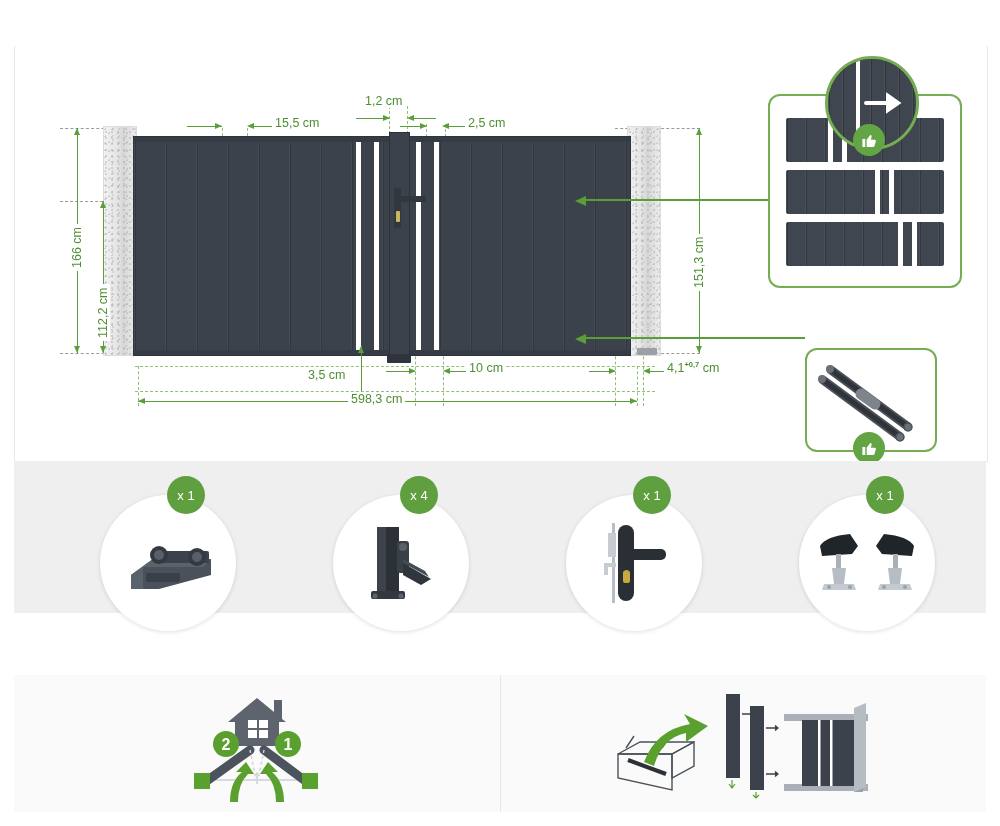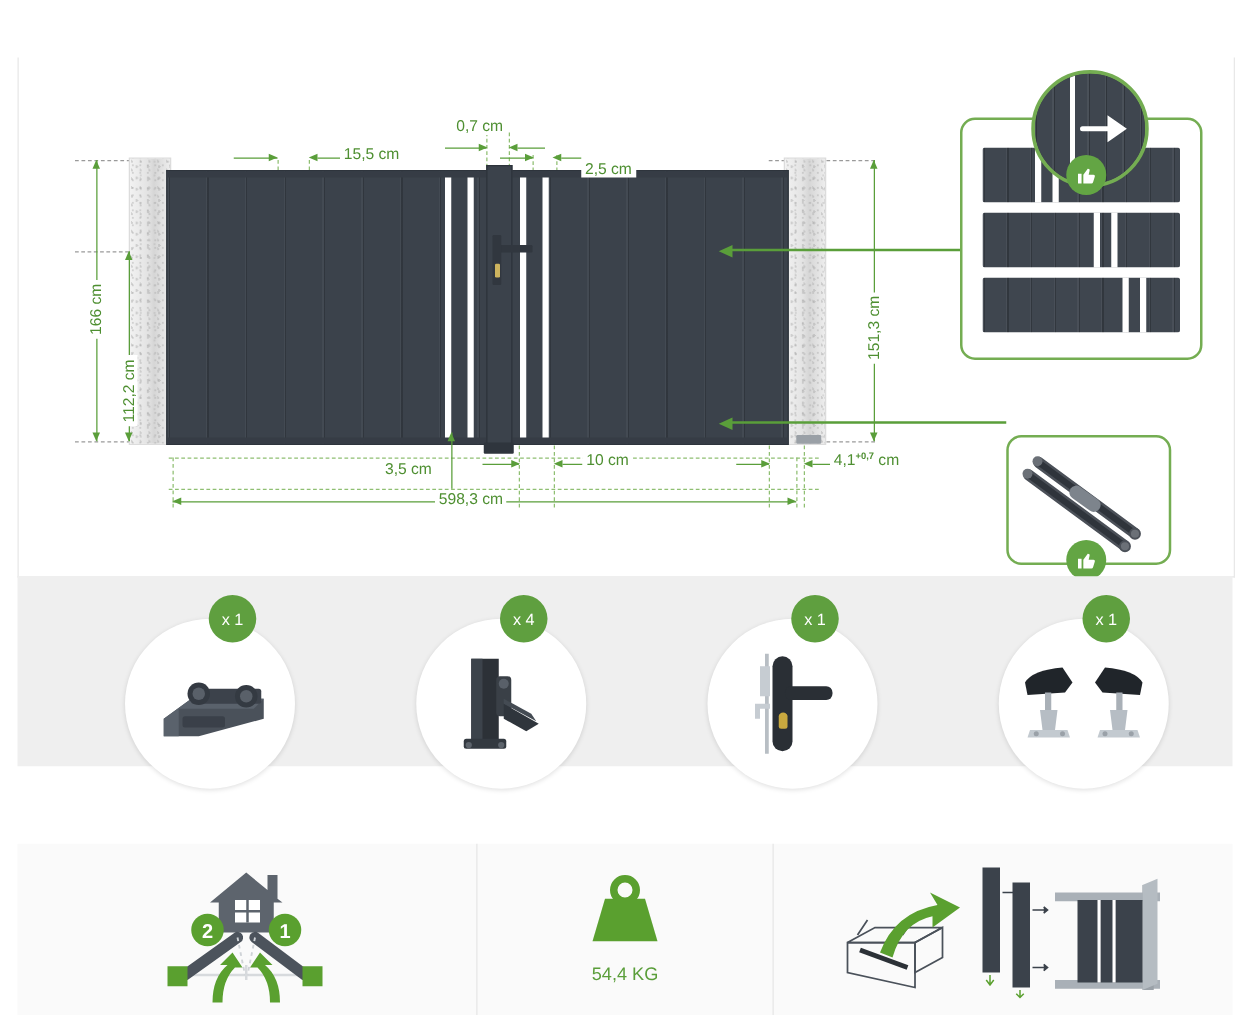--- a/index.html
+++ b/index.html
@@ -163,31 +163,31 @@
     <div class="arw arw-u" style="left:680.5px;top:82px;"></div>
     <div class="arw arw-d" style="left:680.5px;top:300px;"></div>
     <div class="dim-label vert" style="left:677px;top:245px;transform:rotate(-90deg);">151,3 cm</div>
 
     <div class="dim-line dim-h" style="left:172px;top:80px;width:35px;"></div>
     <div class="arw arw-r" style="left:200px;top:76.5px;"></div>
     <div class="arw arw-l" style="left:232px;top:76.5px;"></div>
     <div class="dim-line dim-h" style="left:239px;top:80px;width:18px;"></div>
     <div class="dim-label" style="left:257px;top:70px;">15,5 cm</div>
 
-    <div class="dim-label" style="left:347px;top:48px;">0,7 cm</div>
+    <div class="dim-label" style="left:347px;top:48px;">1,2 cm</div>
     <div class="dim-line dim-h" style="left:341px;top:72px;width:33px;"></div>
     <div class="arw arw-r" style="left:368px;top:68.5px;"></div>
     <div class="arw arw-l" style="left:392px;top:68.5px;"></div>
     <div class="dim-line dim-h" style="left:399px;top:72px;width:22px;"></div>
 
     <div class="dim-line dim-h" style="left:385px;top:80px;width:26px;"></div>
     <div class="arw arw-r" style="left:405px;top:76.5px;"></div>
     <div class="arw arw-l" style="left:427px;top:76.5px;"></div>
     <div class="dim-line dim-h" style="left:434px;top:80px;width:16px;"></div>
-    <div class="dim-label" style="left:450px;top:82px;">2,5 cm</div>
+    <div class="dim-label" style="left:450px;top:70px;">2,5 cm</div>
 
     <div class="dim-line dim-v" style="left:346px;top:300px;height:45px;"></div>
     <div class="arw arw-u" style="left:342.5px;top:300px;"></div>
     <div class="dim-label" style="left:290px;top:322px;">3,5 cm</div>
 
     <div class="dim-line dim-h" style="left:371px;top:325px;width:29px;"></div>
     <div class="arw arw-r" style="left:394px;top:321.5px;"></div>
     <div class="arw arw-l" style="left:428px;top:321.5px;"></div>
     <div class="dim-line dim-h" style="left:435px;top:325px;width:16px;"></div>
     <div class="dim-label" style="left:451px;top:315px;">10 cm</div>
@@ -356,27 +356,20 @@
         <path d="M142 118 Q142 98 130 88 L136 88 L126 78 L118 90 L124 90 Q134 100 134 118z" fill="#5aa02f"></path>
 
         <circle cx="84" cy="60" r="13" fill="#5aa02f"></circle>
         <text x="84" y="66" text-anchor="middle" fill="#ffffff" font-family="Liberation Sans, sans-serif" font-size="16" font-weight="bold">2</text>
         <circle cx="146" cy="60" r="13" fill="#5aa02f"></circle>
         <text x="146" y="66" text-anchor="middle" fill="#ffffff" font-family="Liberation Sans, sans-serif" font-size="16" font-weight="bold">1</text>
       </svg>
     </div>
 
 
-    <div class="info-cell">
-      <svg width="68" height="62" viewBox="0 0 68 62">
-        <circle cx="34" cy="13" r="9" fill="none" stroke="#5aa02f" stroke-width="6"></circle>
-        <path d="M18 20 h32 l10 34 H8z" fill="#5aa02f"></path>
-      </svg>
-      <span class="info-label">54,4 KG</span>
-    </div>
 
     <div class="info-cell wide">
       <svg width="290" height="115" viewBox="0 0 290 115">
 
         <g stroke="#4a515a" stroke-width="1.4" fill="none">
           <path d="M20 68 L42 56 L96 56 L74 68 Z"></path>
           <path d="M20 68 L20 92 L74 104 L74 68 Z"></path>
           <path d="M74 68 L96 56 L96 80 L74 92 Z"></path>
           <path d="M28 62 L36 50 M64 62 L72 50"></path>
         </g>

